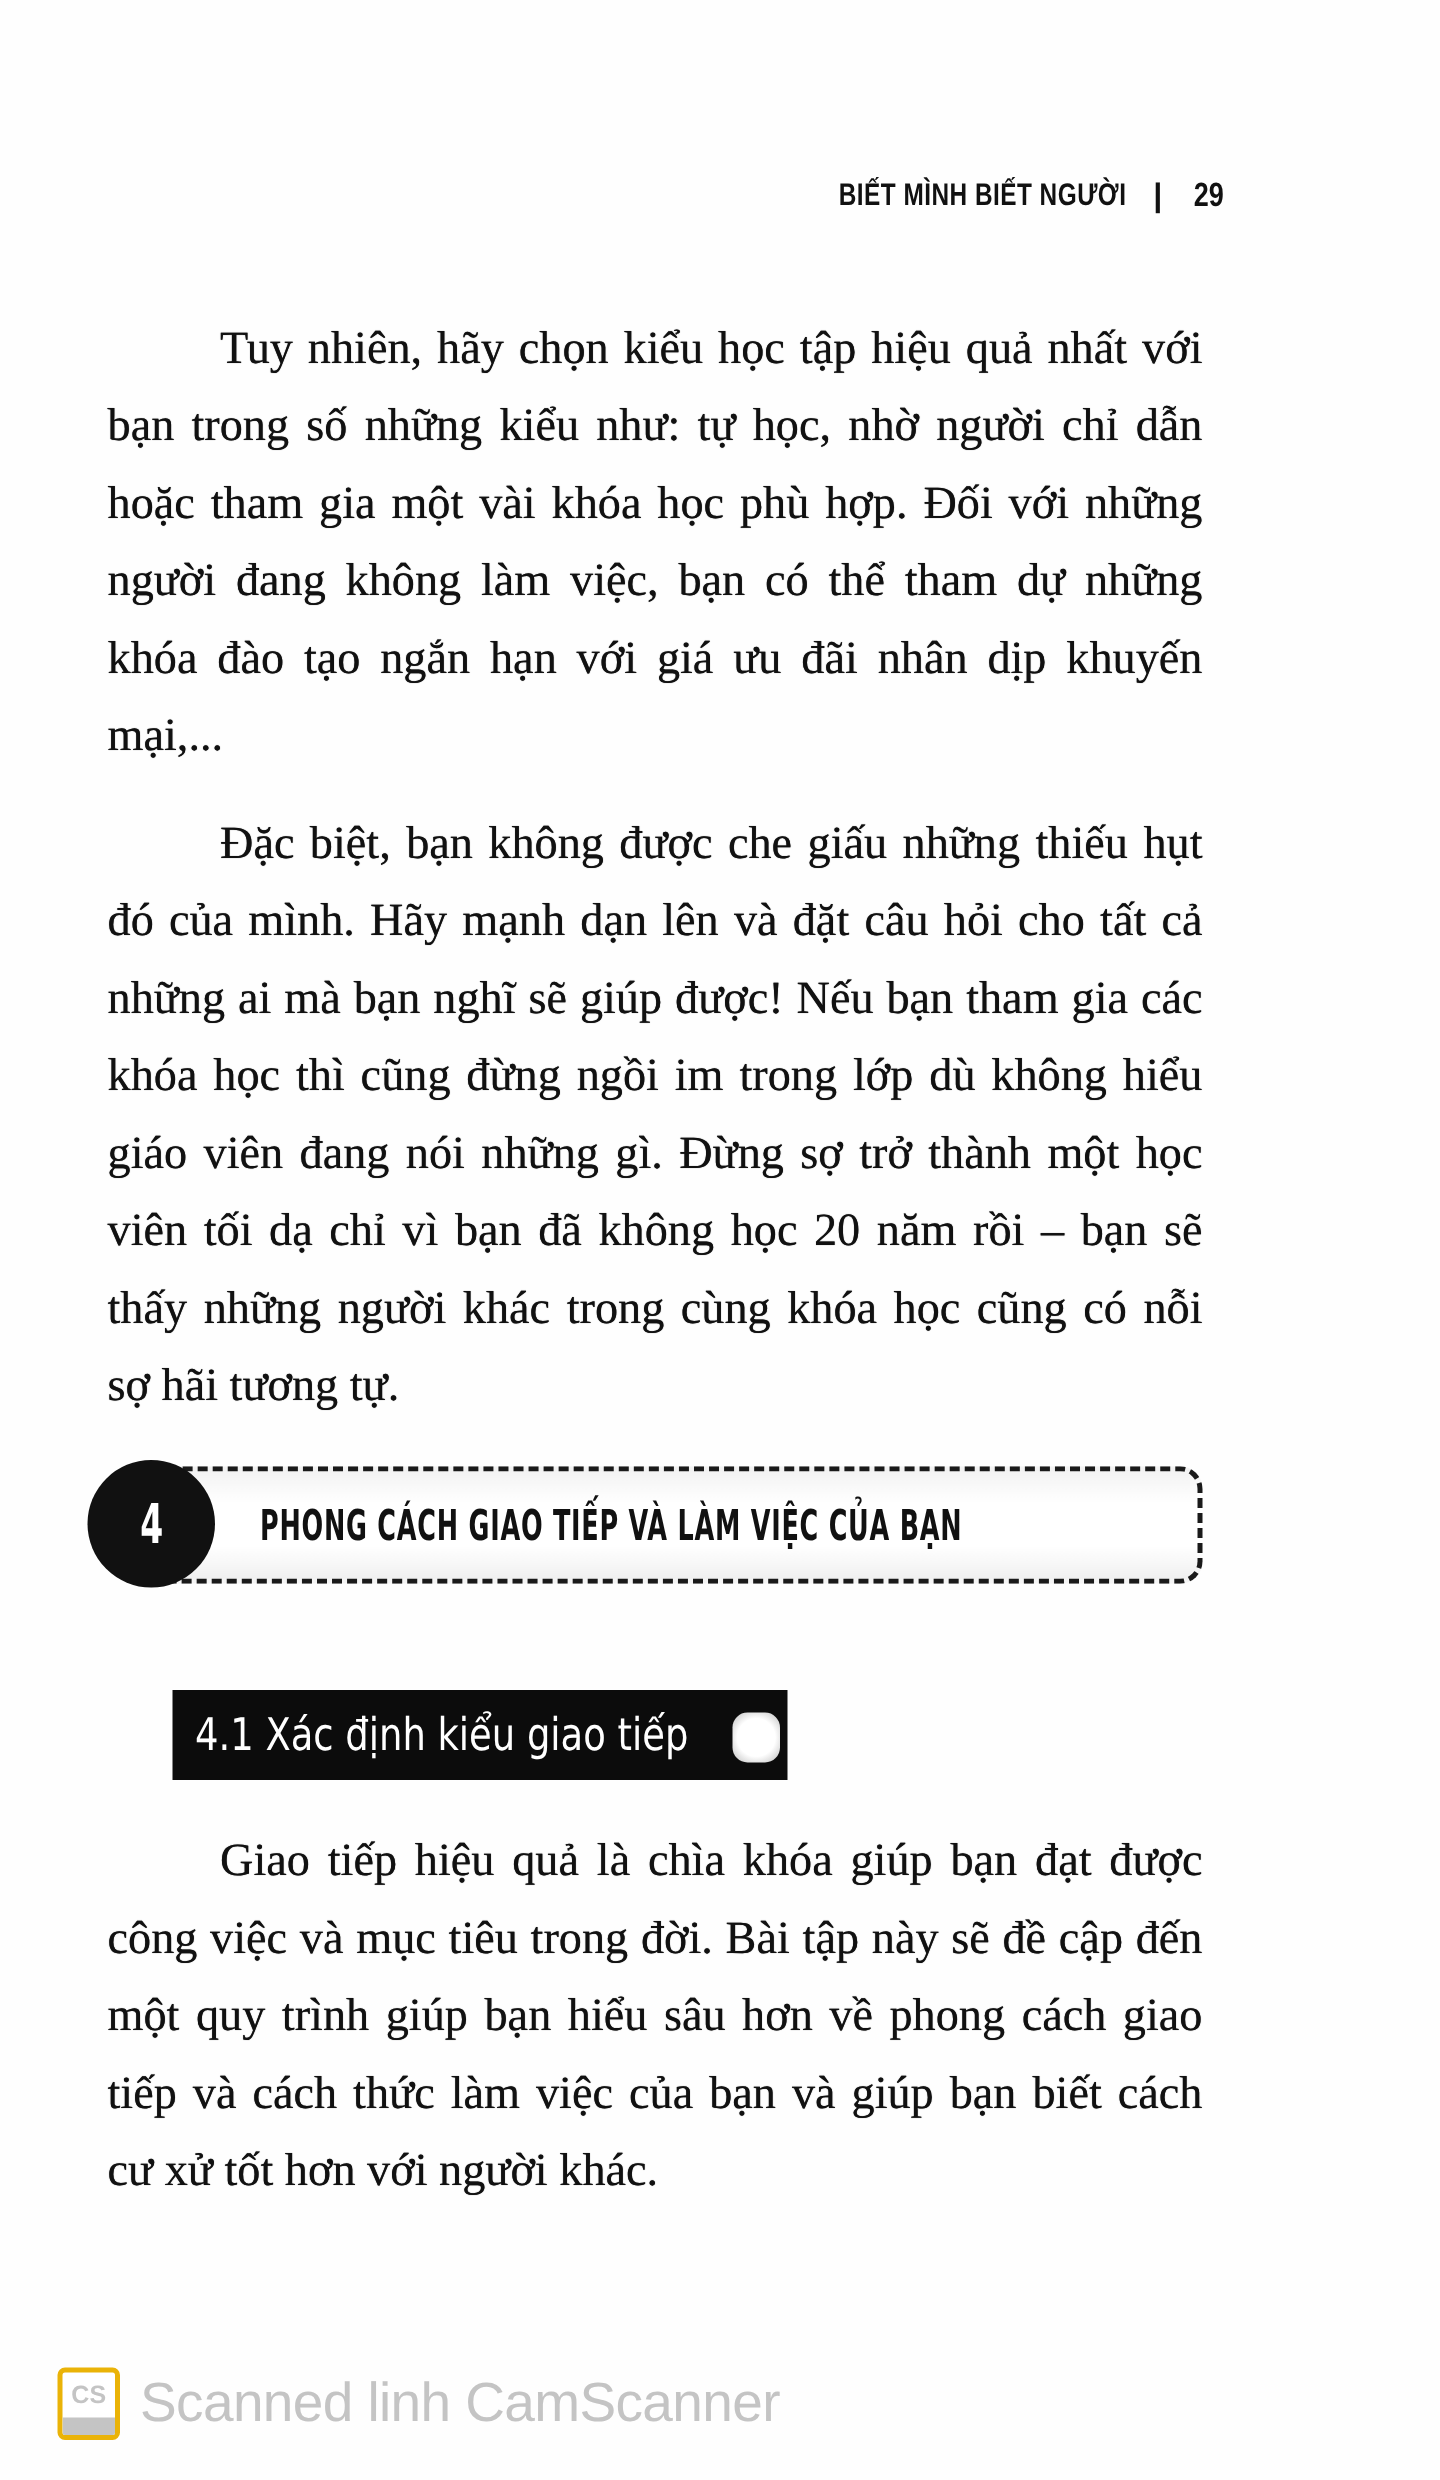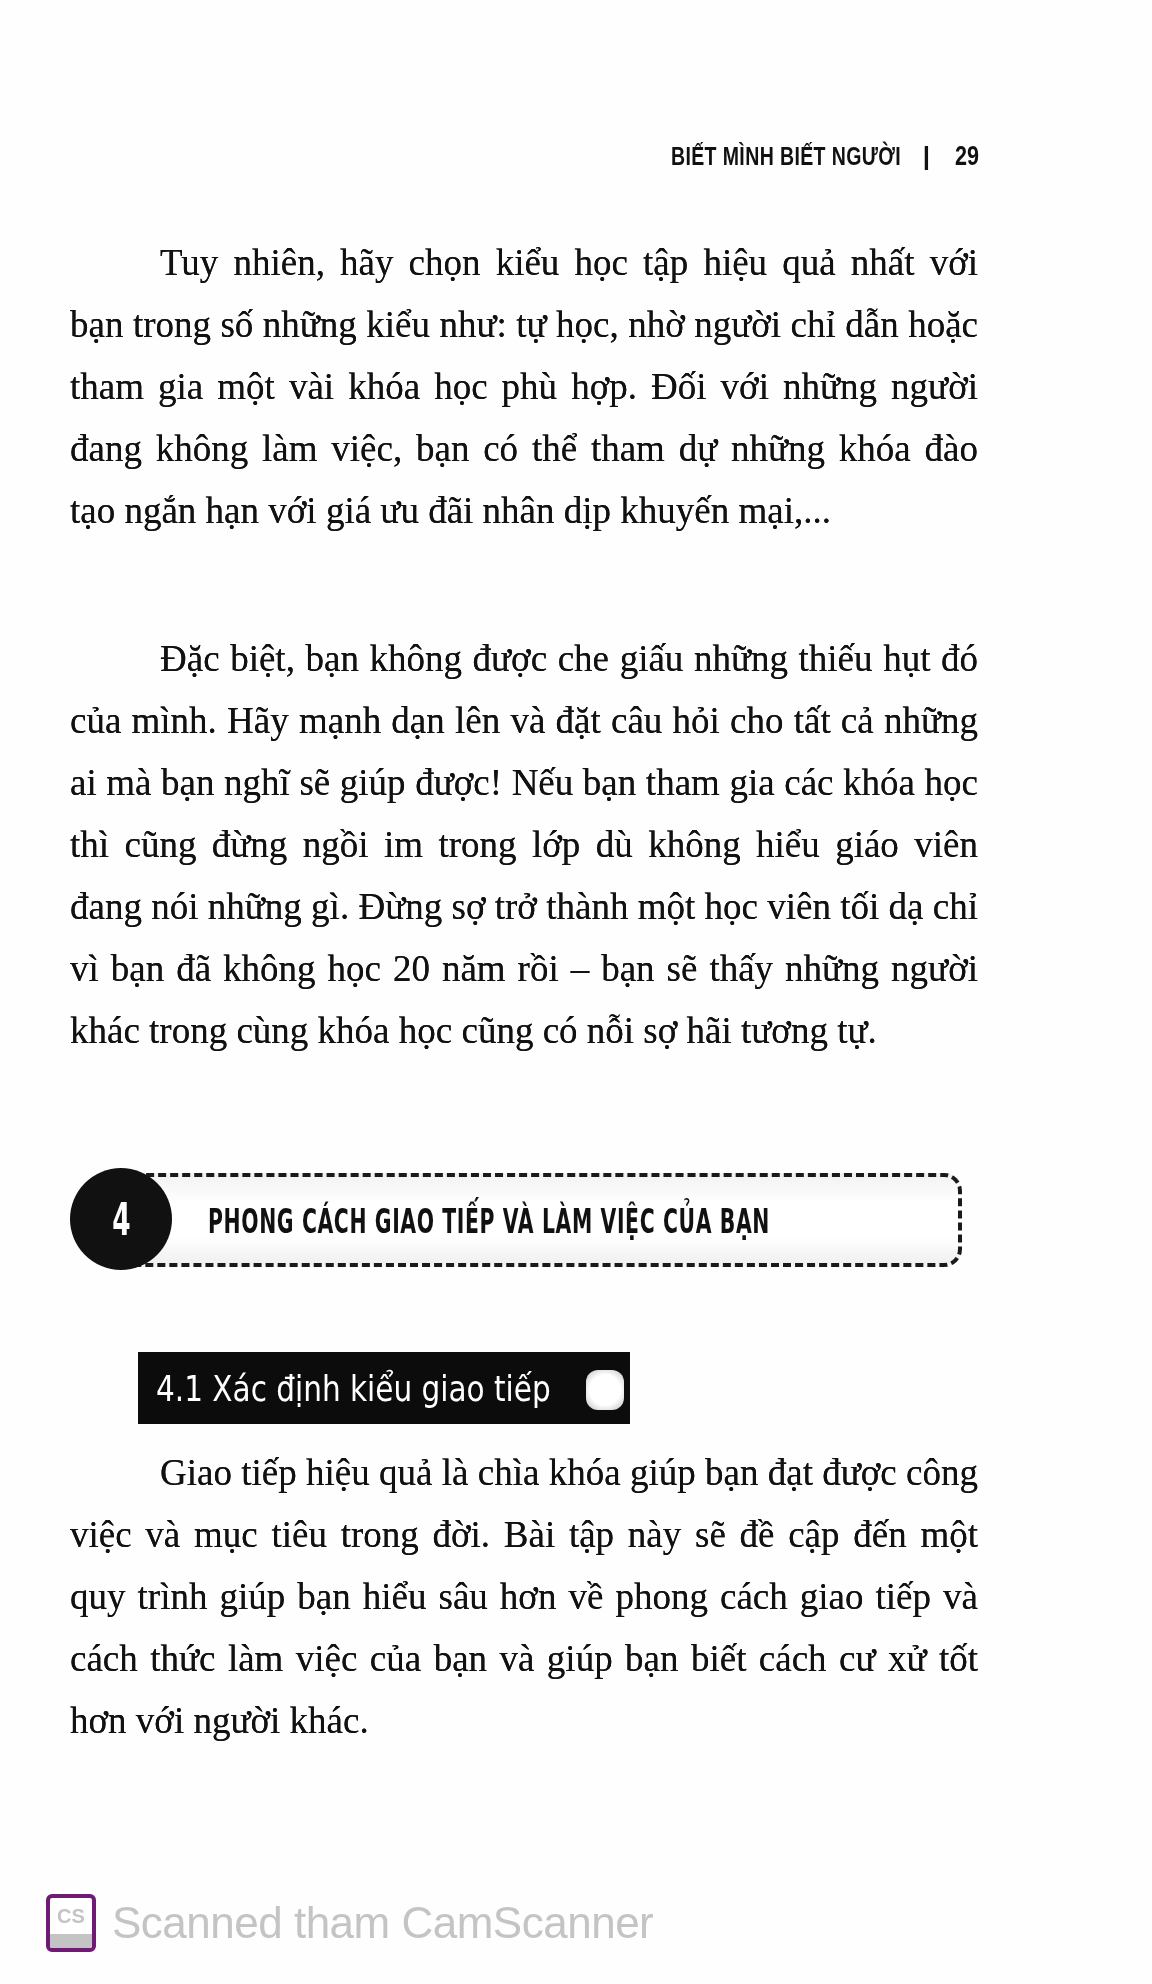--- a/index.html
+++ b/index.html
@@ -15,21 +15,21 @@
   .running-head .sep { font-size:26px; font-weight:bold; }
   .running-head .num { font-size:27px; transform:scaleX(0.8); }
 
   .body-text {
     position:absolute; left:70px; width:908px;
     font-family:"Liberation Serif", "DejaVu Serif", serif;
     font-size:37px; line-height:62px; color:#111;
     text-align:justify; text-align-last:left;
     text-shadow:0 0 0.6px #222;
   }
-  .body-text p { margin:0; text-indent:90px; }
+  .body-text p { margin:16px; text-indent:90px; }
   .para-1 { top:232px; }
   .para-2 { top:628px; }
   .para-3 { top:1442px; }
   .para-4 { top:1756px; }
 
   .section-box {
     position:absolute; left:110px; top:1173px; width:852px; height:94px;
     border:4px dashed #1a1a1a; border-left:none; border-radius:0 18px 18px 0;
     box-sizing:border-box;
     background:linear-gradient(180deg,#f3f3f3 0%,#ffffff 30%,#ffffff 70%,#f0f0f0 100%);
@@ -62,21 +62,21 @@
   .subsection-label .dot {
     position:absolute; right:6px; top:18px; width:38px; height:40px;
     border-radius:12px; background:radial-gradient(circle,#ffffff 55%,#bbbbbb 100%);
   }
 
   .watermark {
     position:absolute; left:46px; top:1893px; height:60px;
     display:flex; align-items:center; gap:16px;
   }
   .watermark .cs-icon {
-    width:50px; height:58px; border:4px solid #701a75; border-radius:6px; box-sizing:border-box;
+    width:50px; height:58px; border:4px solid #eab308; border-radius:6px; box-sizing:border-box;
     display:flex; flex-direction:column; overflow:hidden; background:#fff;
   }
   .watermark .cs-icon .cs-top {
     flex:1; display:flex; align-items:center; justify-content:center;
     font-family:"Liberation Sans", sans-serif; font-weight:bold; font-size:20px; color:#c4c4c4;
   }
   .watermark .cs-icon .cs-bar { height:14px; background:#c4c4c4; }
   .watermark .wm-text {
     font-family:"Liberation Sans", sans-serif; font-size:44px; color:#c4c4c4; white-space:nowrap;
     letter-spacing:-0.5px;
@@ -115,16 +115,16 @@
   <div class="body-text para-3">
     <p>Giao tiếp hiệu quả là chìa khóa giúp bạn đạt được công việc và mục tiêu trong đời. Bài tập này sẽ đề cập đến một quy trình giúp bạn hiểu sâu hơn về phong cách giao tiếp và cách thức làm việc của bạn và giúp bạn biết cách cư xử tốt hơn với người khác.</p>
   </div>
 
 
   <div class="watermark">
     <div class="cs-icon">
       <div class="cs-top">CS</div>
       <div class="cs-bar"></div>
     </div>
-    <span class="wm-text">Scanned tham CamScanner</span>
+    <span class="wm-text">Scanned linh CamScanner</span>
   </div>
 
 </div>
 
 </body></html>

